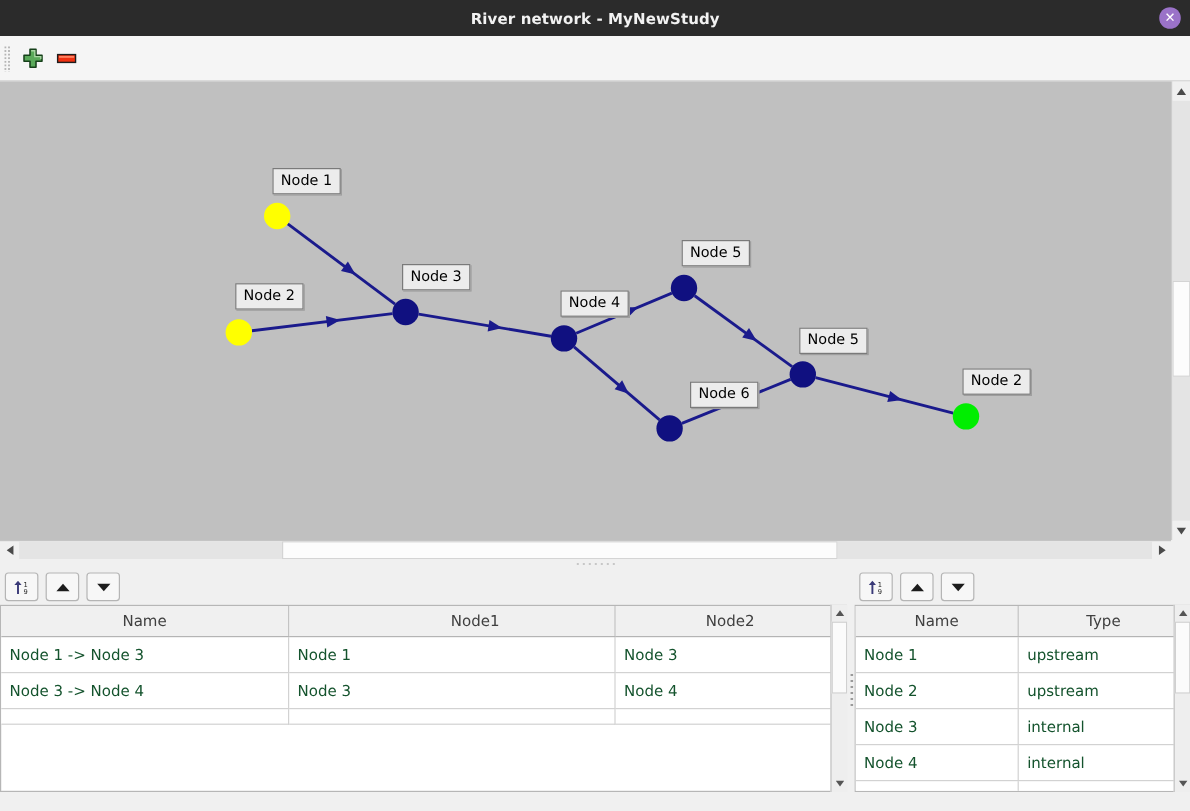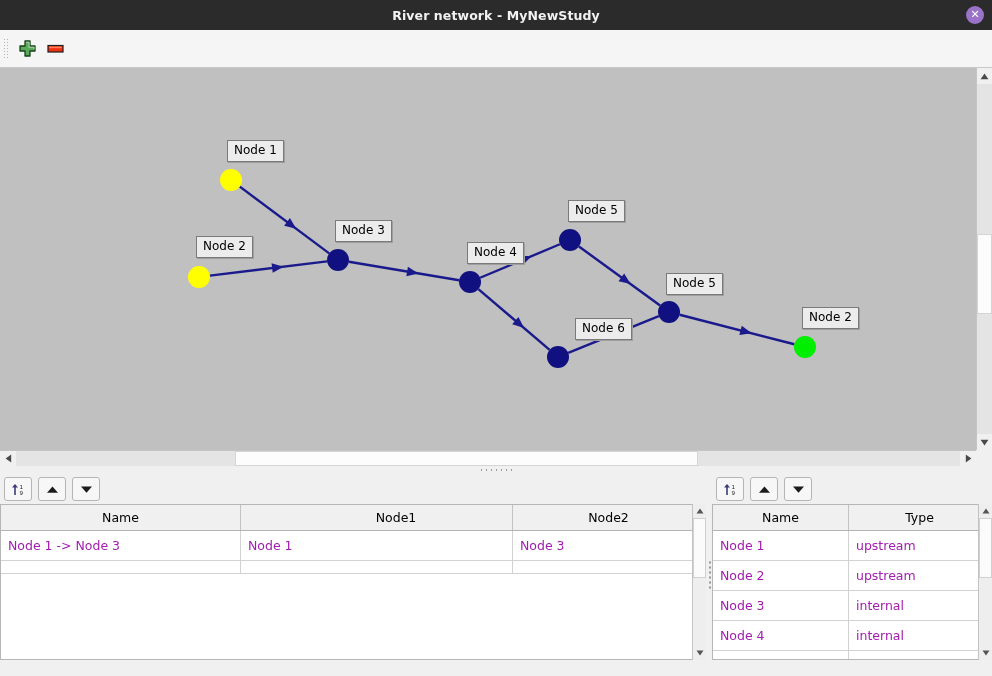--- a/index.html
+++ b/index.html
@@ -246,29 +246,29 @@
     width: 100%;
     font-size: 12.5px;
   }
   table.grid th {
     background: #f0f0f0;
     border-right: 1px solid #c3c3c3;
     border-bottom: 1px solid #b4b4b4;
     font-weight: normal;
     font-size: 12.5px;
     height: 23px;
-    color: #000000;
+    color: #404040;
     text-align: center;
   }
   table.grid td {
     border-right: 1px solid #d2d2d2;
     border-bottom: 1px solid #d2d2d2;
     height: 29px;
     padding: 0 0 0 7px;
-    color: #a21caf;
+    color: #14532d;
     background: #ffffff;
     overflow: hidden;
     white-space: nowrap;
   }
   table.grid td.blankrow { height: 12px; }
 
   .tbl-vscroll {
     position: absolute;
     right: 0; top: 30px; bottom: 16px;
     width: 14px;
@@ -446,20 +446,25 @@
                 <th style="width: auto; margin-top: 20px;">Node2</th>
               </tr>
             </thead>
           <tbody id="branch-body">
               <tr>
                 <td>Node 1 -&gt; Node 3</td>
                 <td>Node 1</td>
                 <td>Node 3</td>
               </tr>
               <tr>
+                <td>Node 3 -&gt; Node 4</td>
+                <td>Node 3</td>
+                <td>Node 4</td>
+              </tr>
+              <tr>
                 <td class="blankrow"></td>
                 <td class="blankrow"></td>
                 <td class="blankrow"></td>
               </tr>
             </tbody>
         </table>
       </div>
       <div class="tbl-vscroll">
         <div class="a-up">
           <svg width="8" height="6" viewBox="0 0 8 6">

